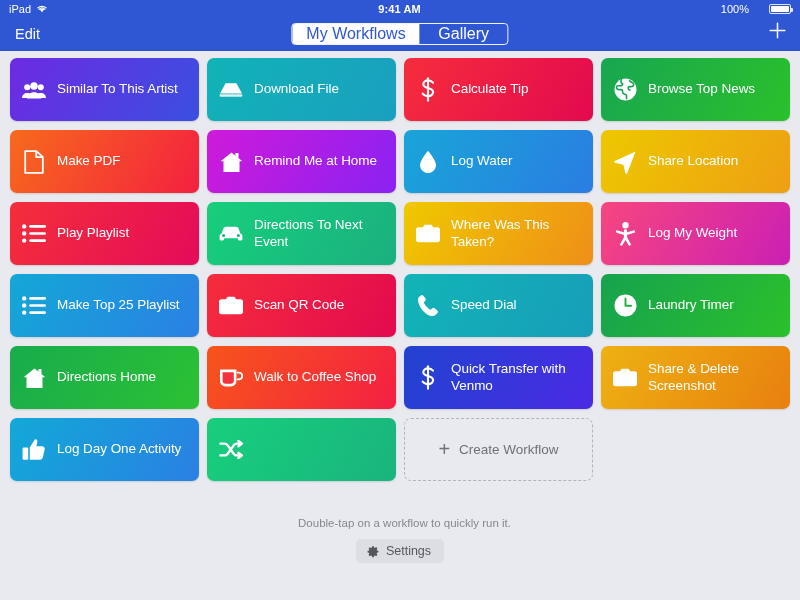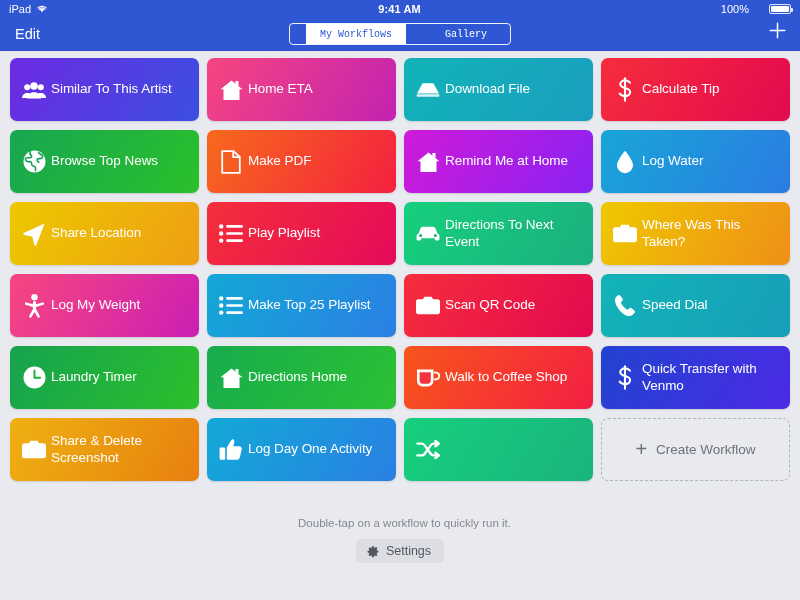--- a/index.html
+++ b/index.html
@@ -108,54 +108,53 @@
     left: 50%;
     top: 50%;
     transform: translate(-50%, -50%);
     display: flex;
     border: 1px solid rgba(255,255,255,0.92);
     border-radius: 4px;
     overflow: hidden;
     height: 22px;
   }
   .seg {
-    font-size: 10px;
+    font-size: 16px;
     padding: 0 14px;
     display: flex;
     align-items: center;
     justify-content: center;
     color: #ffffff;
     cursor: pointer;
     background: transparent;
     border: none;
-    font-family: Liberation Mono, monospace;
+    font-family: Liberation Sans, sans-serif;
     white-space: nowrap;
     min-width: 88px;
-    margin-left: 16px;
   }
   .seg.selected {
     background: #ffffff;
     color: #2f57d3;
   }
 
   
   .grid {
     padding: 7px 10px 0 10px;
     display: grid;
     grid-template-columns: repeat(4, 1fr);
     gap: 9px 8px;
   }
 
   .tile {
     height: 63px;
     border-radius: 7px;
     display: flex;
     align-items: center;
     padding: 0 12px;
-    gap: 5px;
+    gap: 11px;
     color: #ffffff;
     cursor: pointer;
     box-shadow: 0 1px 2px rgba(0,0,0,0.13);
     overflow: hidden;
   }
   .tile .ico {
     flex: 0 0 auto;
     width: 24px;
     height: 24px;
     display: flex;
@@ -263,30 +262,20 @@
           <circle cx="5.2" cy="6.2" r="3"></circle>
           <circle cx="18.8" cy="6.2" r="3"></circle>
           <circle cx="12" cy="5" r="3.8"></circle>
           <path d="M0 17c0-3 2.4-5 5.2-5s5.2 2 5.2 5z"></path>
           <path d="M13.6 17c0-3 2.4-5 5.2-5S24 14 24 17z"></path>
           <path d="M5 17.5c0-3.6 3.1-6.2 7-6.2s7 2.6 7 6.2z"></path>
         </svg>
       </span>
       <span class="label">Similar To This Artist</span>
     </div>
-    <div class="tile" style="background: linear-gradient(120deg, rgb(246, 69, 127) 0%, rgb(195, 34, 178) 100%);">
-      <span class="ico">
-        <svg width="23" height="22" viewBox="0 0 23 22" fill="#fff">
-          <path d="M11.5 1.4 0.6 10.3h2.9V21h16V10.3h2.9z"></path>
-          <rect x="15.4" y="2" width="3.1" height="5" rx="0.6"></rect>
-          <rect x="8.3" y="13" width="6.4" height="8" fill="#fff"></rect>
-        </svg>
-      </span>
-      <span class="label">Home ETA</span>
-    </div>
     <div class="tile" style="background: linear-gradient(120deg, rgb(17, 179, 184) 0%, rgb(26, 159, 191) 100%);">
       <span class="ico">
         <svg width="24" height="18" viewBox="0 0 24 18" fill="#fff">
           <path d="M6.6 2.2h10.8L23 12.4H1z"></path>
           <rect x="0.6" y="13.2" width="22.8" height="2.6" rx="1.1" opacity="0.85"></rect>
         </svg>
       </span>
       <span class="label">Download File</span>
     </div>
     <div class="tile" style="background: linear-gradient(120deg, rgb(246, 45, 60) 0%, rgb(227, 9, 79) 100%);">

